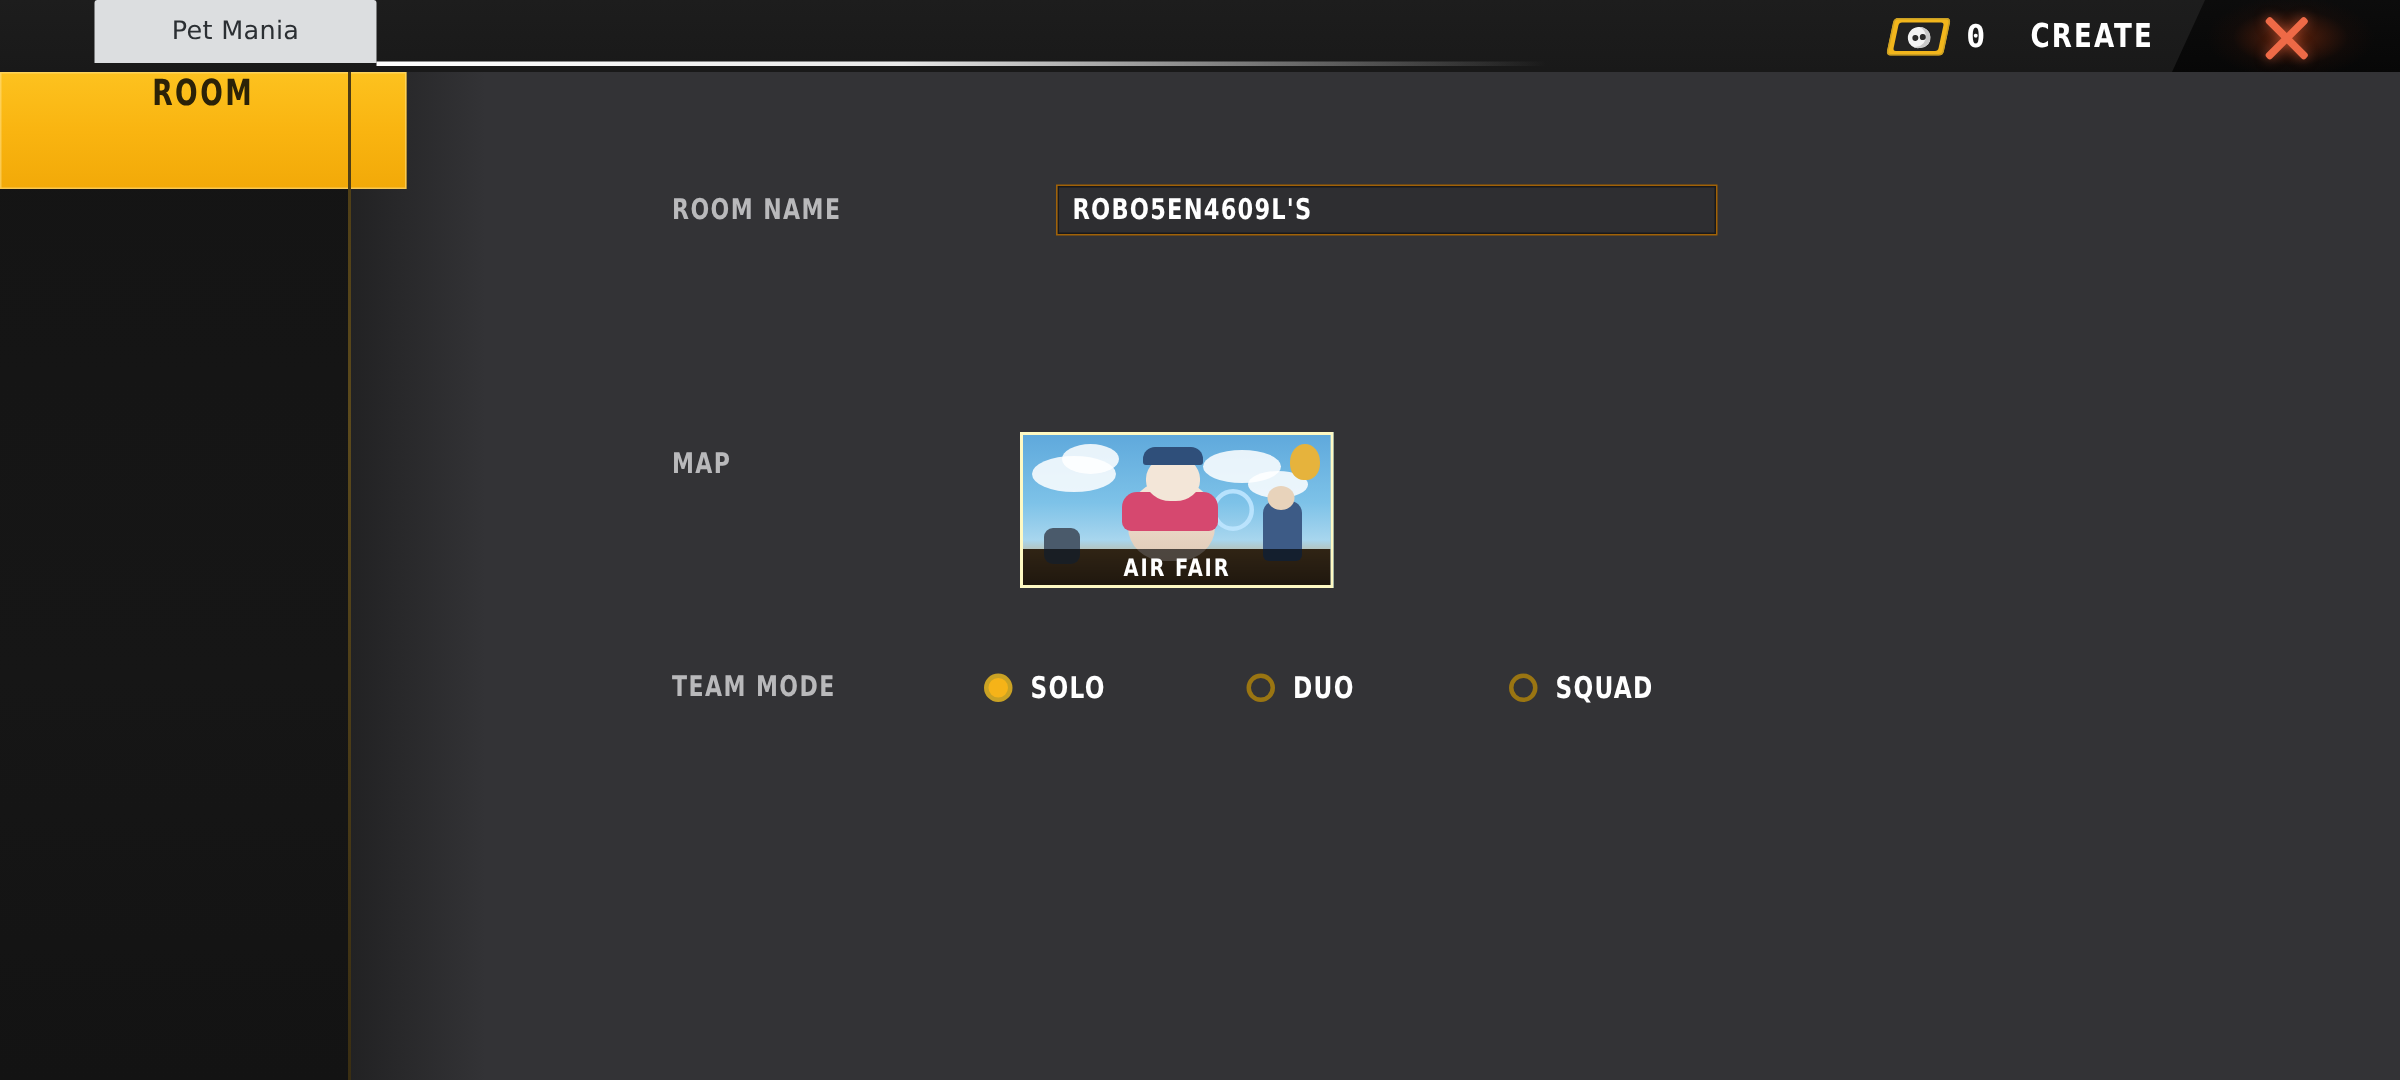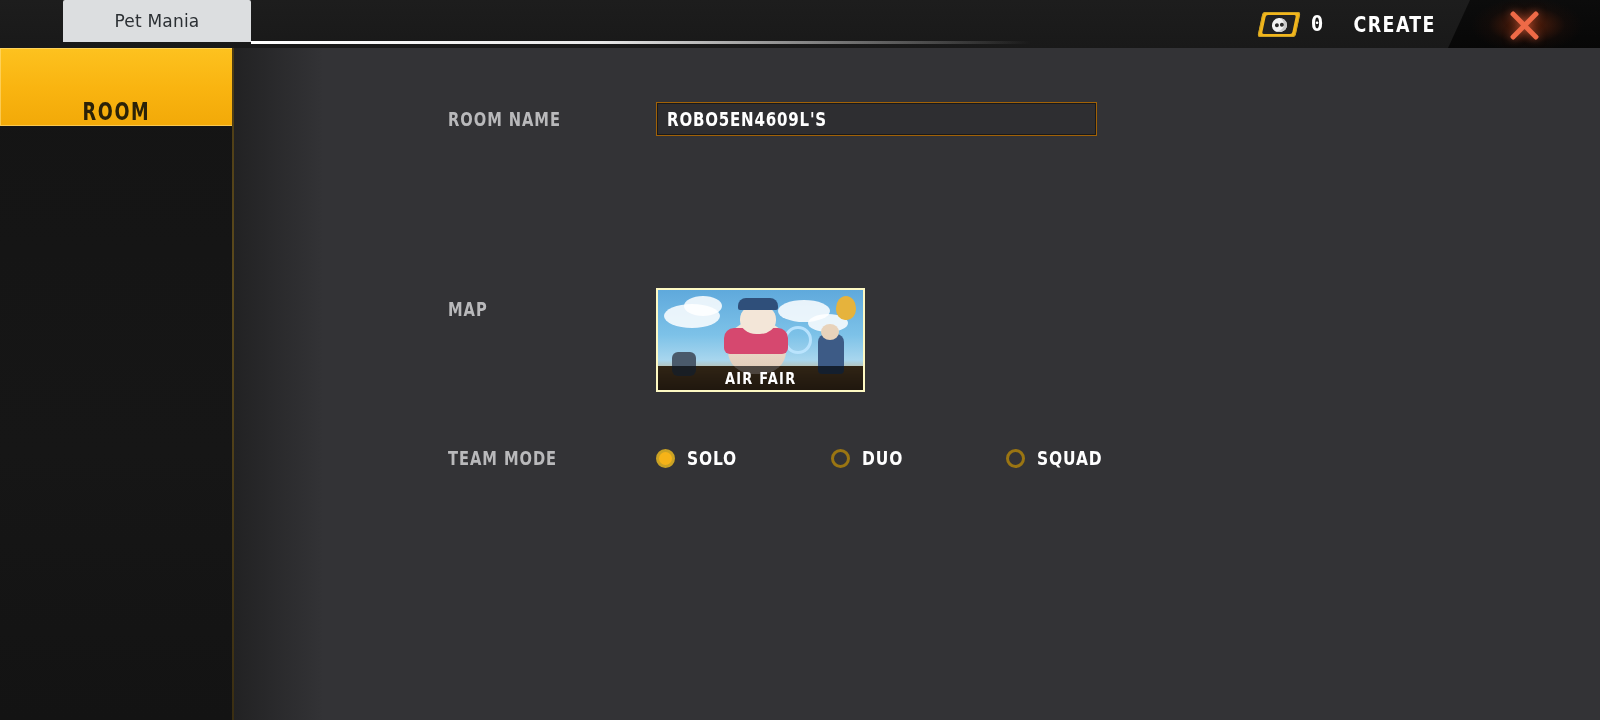--- a/index.html
+++ b/index.html
@@ -99,22 +99,22 @@
     position:absolute; left:0; top:48px; width:233px; height:672px;
     background:linear-gradient(180deg,#141414 0%,#161616 60%,#131313 100%);
     z-index:4;
   }
   .sidebar-divider {
     position:absolute; left:232px; top:48px; width:2px; height:672px;
     background:linear-gradient(180deg,#4a3a14 0%,#5c4a1c 35%,#3a2e12 100%);
     z-index:5;
   }
   .side-item {
-    width:233px; height:78px;
-    display:flex; align-items:flex-end; justify-content:center;
+    width:271px; height:78px;
+    display:flex; align-items:flex-start; justify-content:center;
     color:#e9e9e9; font-size:24px; font-weight:bold; letter-spacing:2px;
     font-family:"DejaVu Sans Condensed","Liberation Sans", sans-serif;
     transform:none;
   }
   .side-item .side-label { transform:scaleX(.82); display:block; }
   .side-item.active {
     background:linear-gradient(180deg,#fdc21f 0%,#f9b410 52%,#f2a908 100%);
     color:#2b2208;
     box-shadow:0 0 0 1px rgba(255,226,140,.55) inset;
   }
@@ -267,30 +267,30 @@
 
   <div class="sidebar">
     <div class="side-item active">
       <span class="side-label">ROOM</span>
     </div>
   </div>
   <div class="sidebar-divider"></div>
 
   <div class="main">
 
-    <div class="row" style="left:214px; top:54px;">
+    <div class="row" style="left:214px; top:75px;gap:48px;">
       <div class="f-label" style="width:208px;">ROOM NAME</div>
       <div class="field">
         <span class="field-text">ROBO5EN4609L'S</span>
       </div>
     </div>
 
 
 
-    <div class="row" style="left:214px; top:240px; align-items:flex-start;">
+    <div class="row" style="left:214px; top:240px; align-items:flex-start;gap:24px;">
       <div class="f-label" style="width:208px; padding-top:10px;">MAP</div>
       <div class="map-card">
         <div class="map-sky"></div>
         <div class="cloud c1"></div>
         <div class="cloud c2"></div>
         <div class="cloud c3"></div>
         <div class="cloud c4"></div>
         <div class="ground"></div>
         <div class="balloon"></div>
         <div class="ring"></div>

